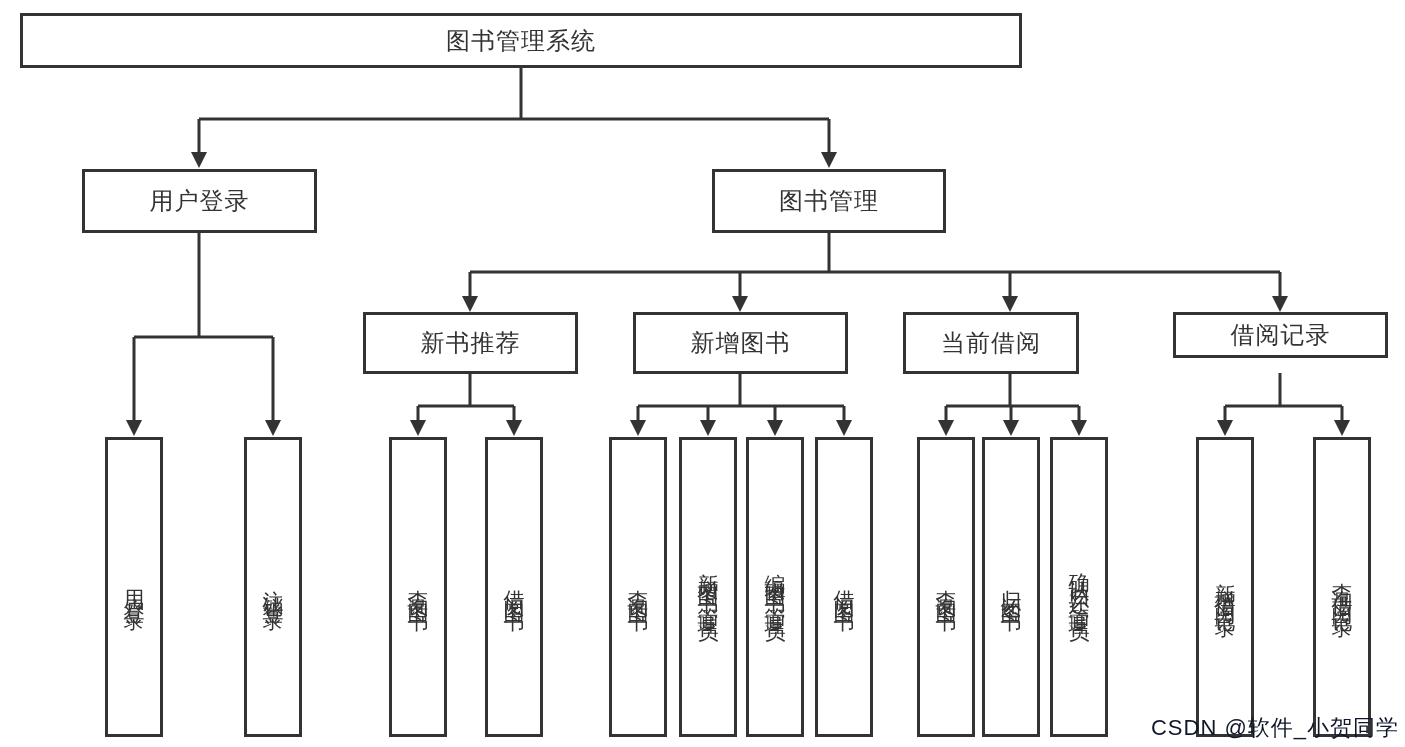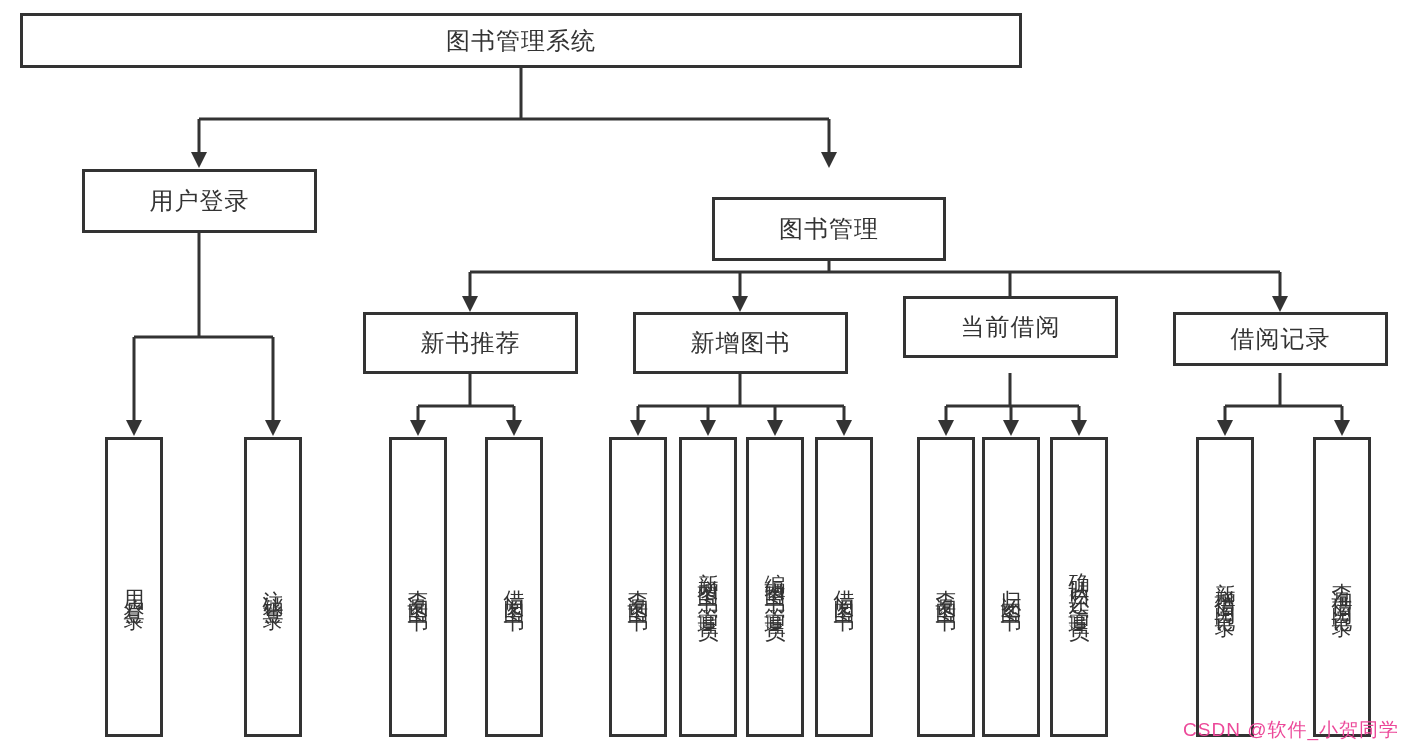--- a/index.html
+++ b/index.html
@@ -33,22 +33,22 @@
     font-size: 21px;
     letter-spacing: 7px;
     top: 437px;
     width: 58px;
     height: 300px;
   }
   .watermark {
     position: absolute;
     right: 6px;
     bottom: 4px;
-    font-size: 19px;
-    color: #ec4899;
+    font-size: 22px;
+    color: #0f172a;
     letter-spacing: 1px;
     z-index: 10;
   }
 </style>
 </head>
 <body>
 
 <div class="canvas">
 
   <svg class="connectors" viewBox="0 0 1405 747" xmlns="http://www.w3.org/2000/svg">
@@ -80,26 +80,26 @@
       <polygon points="1003,420 1019,420 1011,436"></polygon>
       <polygon points="1071,420 1087,420 1079,436"></polygon>
       <polygon points="1217,420 1233,420 1225,436"></polygon>
       <polygon points="1334,420 1350,420 1342,436"></polygon>
     </g>
   </svg>
 
   <div class="box hbox" style="left:20px; top:13px; width:1002px; height:55px;text-align:center;">图书管理系统</div>
 
   <div class="box hbox" style="left:82px; top:169px; width:235px; height:64px;">用户登录</div>
-  <div class="box hbox" style="left:712px; top:169px; width:234px; height:64px;margin-top:28px;">图书管理</div>
+  <div class="box hbox" style="left:712px; top:169px; width:234px; height:64px;">图书管理</div>
 
   <div class="box hbox" style="left:363px; top:312px; width:215px; height:62px;">新书推荐</div>
   <div class="box hbox" style="left:633px; top:312px; width:215px; height:62px;">新增图书</div>
-  <div class="box hbox" style="left:903px; top:296px; width:215px; height:62px;text-align:right;">当前借阅</div>
-  <div class="box hbox" style="left:1173px; top:312px; width:215px; height:54px;">借阅记录</div>
+  <div class="box hbox" style="left:903px; top:312px; width:176px; height:62px;text-align:right;">当前借阅</div>
+  <div class="box hbox" style="left:1173px; top:312px; width:215px; height:46px;">借阅记录</div>
 
   <div class="box vbox" style="left:105px;">用户登录</div>
   <div class="box vbox" style="left:244px;">注销登录</div>
 
   <div class="box vbox" style="left:389px;">查询图书</div>
   <div class="box vbox" style="left:485px;">借阅图书</div>
 
   <div class="box vbox" style="left:609px;">查询图书</div>
   <div class="box vbox" style="left:679px;">新增图书（管理员）</div>
   <div class="box vbox" style="left:746px;">编辑图书（管理员）</div>

